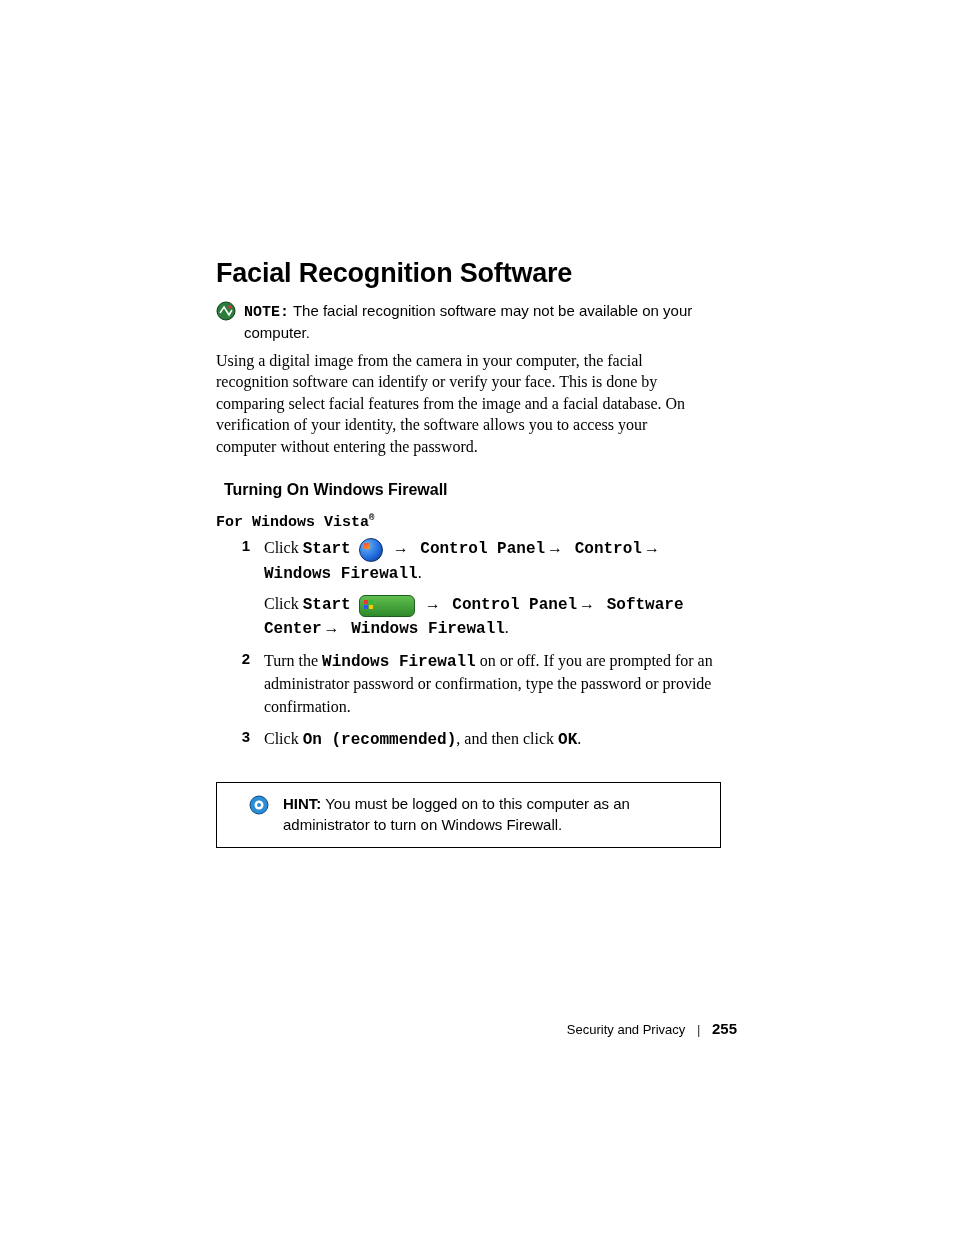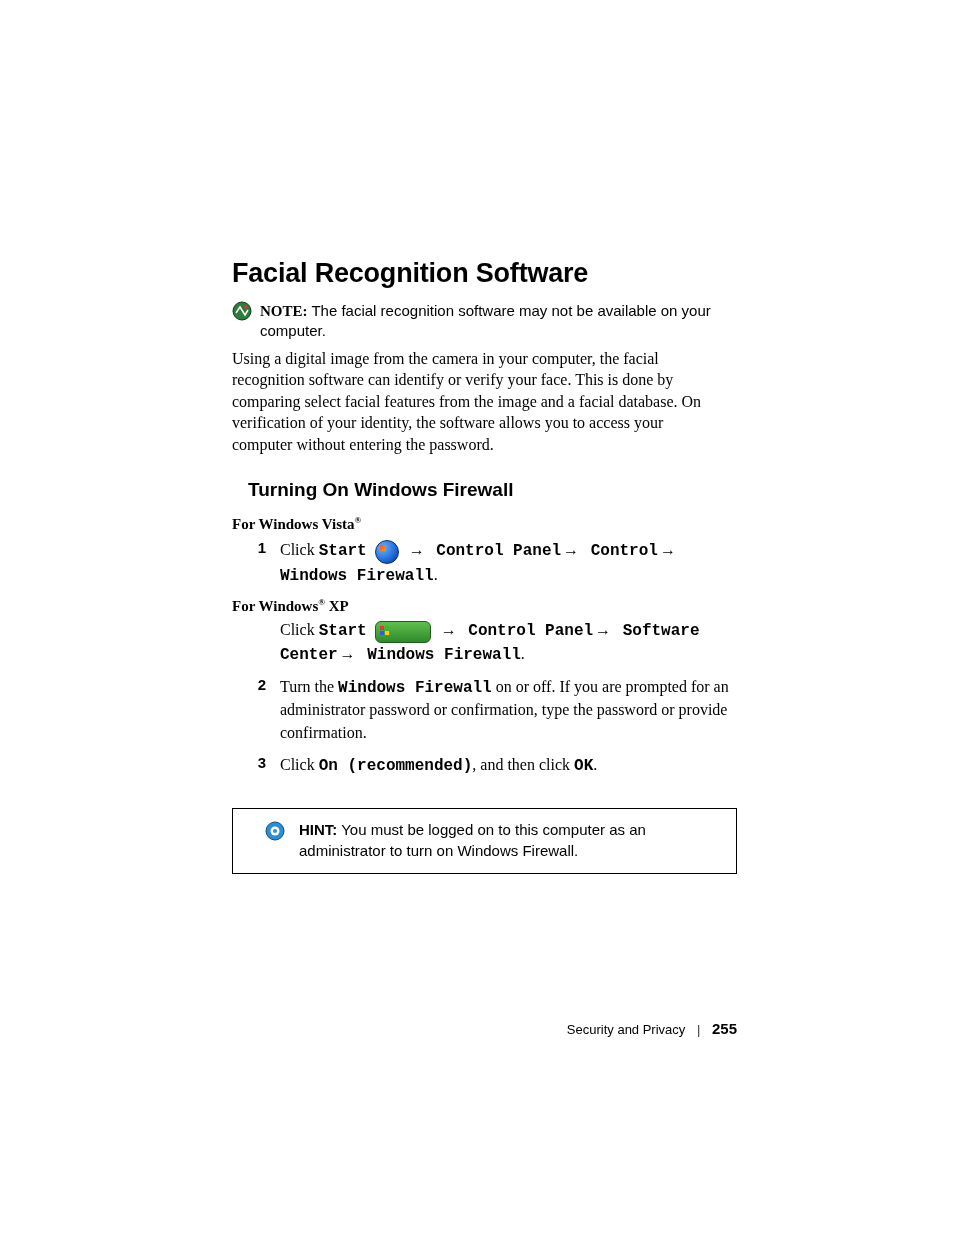--- a/index.html
+++ b/index.html
@@ -7,21 +7,21 @@
     padding: 0;
     background: #ffffff;
     font-family: Georgia, "Times New Roman", serif;
     color: #000;
     width: 954px;
     height: 1235px;
     position: relative;
   }
   .page {
     position: absolute;
-    left: 232px;
+    left: 216px;
     top: 258px;
     width: 505px;
   }
   h1 {
     font-family: "Arial Narrow", Arial, Helvetica, sans-serif;
     font-stretch: condensed;
     font-weight: 700;
     font-size: 27px;
     margin: 0 0 12px 0;
     letter-spacing: -0.2px;
@@ -37,42 +37,42 @@
   }
   .sans {
     font-family: Arial, Helvetica, sans-serif;
   }
   .note-text {
     font-size: 15px;
     line-height: 1.35;
     margin: 0;
   }
   .note-label {
-    font-family: Liberation Serif, serif;
+    font-family: Liberation Mono, monospace;
     font-weight: 700;
     font-size: 15px;
   }
   p.body {
     font-size: 16px;
     line-height: 1.35;
     margin: 4px 16px 24px 0;
   }
   h1.firewall {
     margin-top: 12px;
     margin-bottom: 14px;
   }
   h2 {
     font-family: "Arial Narrow", Arial, Helvetica, sans-serif;
     font-stretch: condensed;
     font-weight: 700;
-    font-size: 19px;
-    margin: 22px 0 14px 16px;
+    font-size: 16px;
+    margin: 22px 0 14px 8px;
   }
   h3 {
-    font-family: Liberation Serif, serif;
+    font-family: Liberation Mono, monospace;
     font-stretch: condensed;
     font-weight: 700;
     font-size: 15px;
     margin: 5px 0 6px 0;
   }
   .sup {
     font-size: 9px;
     vertical-align: super;
   }
   .step {
@@ -211,23 +211,20 @@
 
   <div class="step">
     <div class="step-num">1</div>
     <div class="step-body">
       <span>Click </span><span class="b">Start</span>
       <span class="inline-icon vista-start"></span>
       <span class="arrow">→</span><span class="b"> Control Panel</span><span class="arrow">→</span><span class="b"> Control</span><span class="arrow">→</span><span class="b"> Windows Firewall</span><span>.</span>
     </div>
   </div>
 
-  <h3>
-    <span>For Windows</span><span class="sup">®</span><span> XP</span>
-  </h3>
 
   <div class="step" style="margin-top:-2px">
     <div class="step-num"></div>
     <div class="step-body">
       <span>Click </span><span class="b">Start</span>
       <span class="inline-icon xp-start"></span>
       <span class="arrow">→</span><span class="b"> Control Panel</span><span class="arrow">→</span><span class="b"> Software Center</span><span class="arrow">→</span><span class="b"> Windows Firewall</span><span>.</span>
     </div>
   </div>
 

